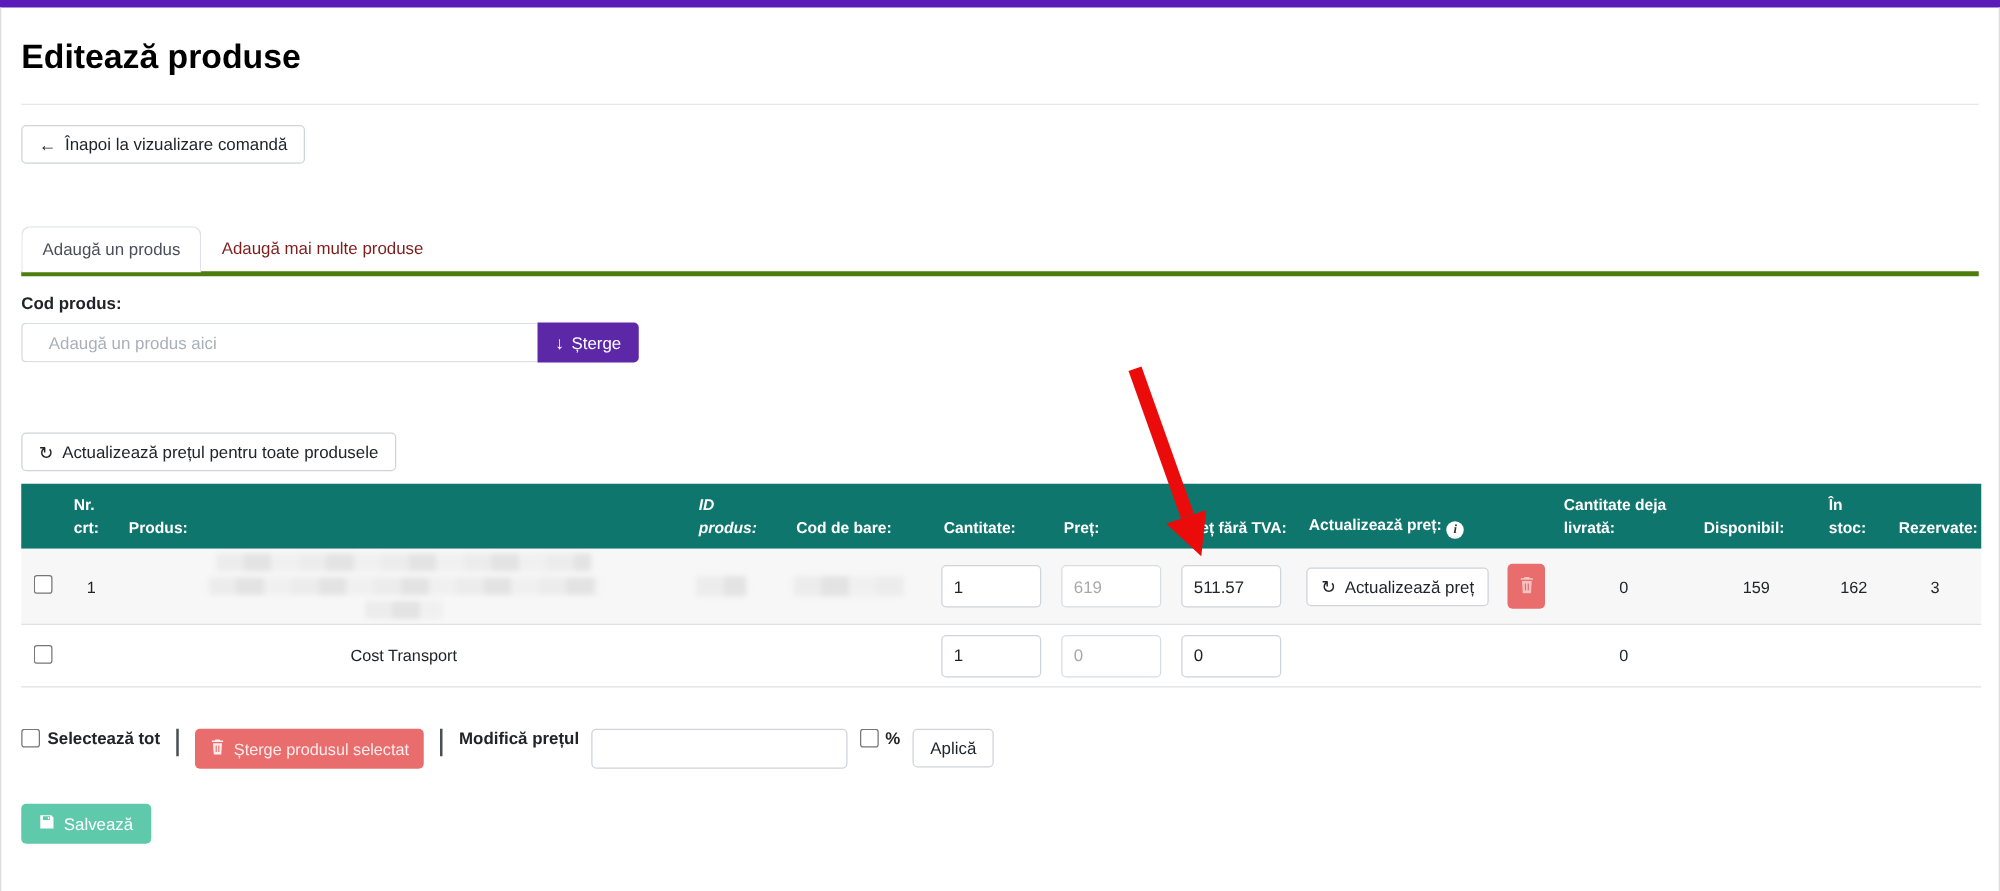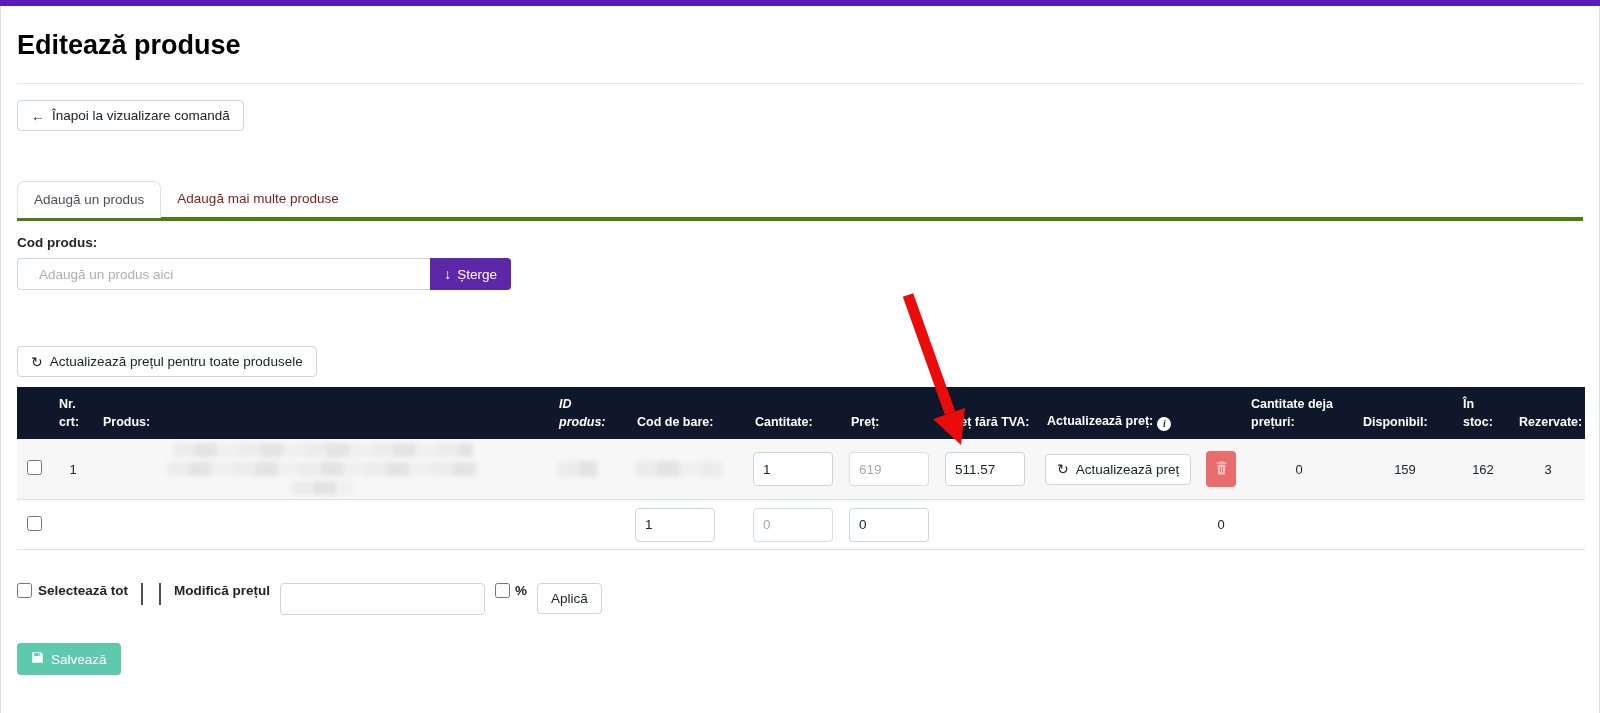--- a/index.html
+++ b/index.html
@@ -22,21 +22,21 @@
   .input-group { display:flex; margin-top:8px; width:494px; }
   .input-group input { flex:1; height:32px; border:1px solid #ced4da; border-right:none; border-radius:4px 0 0 4px; padding:0 21px; font-size:13.5px; font-family:inherit; color:#212529; }
   .input-group input::placeholder { color:#a9b0b8; }
   .btn-add { background:#5c28a8; color:#fff; border:none; border-radius:0 4px 4px 0; padding:0 14px; height:32px; font-size:13.5px; display:inline-flex; align-items:center; gap:6px; cursor:pointer; font-family:inherit; }
 
   .btn-update-all { margin-top:56px; }
 
   
   .table { margin-top:10px; width:1568px; }
   .trow { display:grid; grid-template-columns:34px 44px 456px 78px 118px 96px 96px 100px 160px 44px 112px 100px 56px 74px; }
-  .thead { background:#0f172a; color:#fff; align-items:end; min-height:51px; padding:6px 0; }
+  .thead { background:#0f766e; color:#fff; align-items:end; min-height:51px; padding:6px 0; }
   .th { font-size:12.5px; font-weight:600; padding:2px 8px; line-height:1.45; }
   .th .narrow { display:inline-block; max-width:50px;font-style:italic; }
   .info-dot { display:inline-flex; width:14px; height:14px; border-radius:50%; background:#fff; color:#2e2e2e; font-size:10px; font-weight:bold; font-style:italic; align-items:center; justify-content:center; vertical-align:-2px; margin-left:4px; font-family:"Liberation Serif", serif; }
 
   .tr { align-items:center; min-height:50px; border-bottom:1px solid #dee2e6; background:#fff; }
   .tr.alt { background:#f7f7f7; }
   .td { font-size:13px; padding:4px 6px; }
   .td.center { text-align:center; }
   .cell-input { width:80px; height:34px; border:1px solid #ced4da; border-radius:4px; padding:0 9px; font-size:13.5px; font-family:inherit; color:#212529; background:#fff; }
   .cell-input.muted { color:#a9a9a9; border-color:#d8dde2; }
@@ -102,21 +102,21 @@
         <div class="th">Nr. crt:</div>
         <div class="th">Produs:</div>
         <div class="th"><span class="narrow">ID produs:</span></div>
         <div class="th">Cod de bare:</div>
         <div class="th">Cantitate:</div>
         <div class="th">Preț:</div>
         <div class="th">Preț fără TVA:</div>
         <div class="th" style="grid-column:9 / 11;">
           <span>Actualizează preț:</span><span class="info-dot">i</span>
         </div>
-        <div class="th">Cantitate deja prețuri:</div>
+        <div class="th">Cantitate deja livrată:</div>
         <div class="th">Disponibil:</div>
         <div class="th">În stoc:</div>
         <div class="th">Rezervate:</div>
       </div>
 
       <div class="trow tr alt">
         <div class="td center"><input type="checkbox" class="check" style=""></div>
         <div class="td center">1</div>
         <div class="td">
           <div class="product-redact">
@@ -149,40 +149,47 @@
         </div>
         <div class="td center">0</div>
         <div class="td center">159</div>
         <div class="td center">162</div>
         <div class="td center">3</div>
       </div>
 
       <div class="trow tr">
         <div class="td center"><input type="checkbox" class="check" style=""></div>
         <div class="td"></div>
+        <div class="td center">Cost Transport</div>
         <div class="td"></div>
         <div class="td"></div>
         <div class="td"><input type="text" class="cell-input" value="1" style=""></div>
         <div class="td"><input type="text" class="cell-input muted" value="0" style=""></div>
         <div class="td"><input type="text" class="cell-input" value="0" style=""></div>
         <div class="td"></div>
         <div class="td"></div>
         <div class="td center">0</div>
         <div class="td"></div>
         <div class="td"></div>
         <div class="td"></div>
       </div>
     </div>
 
     <div class="bulk">
       <label class="bulk-label">
         <input type="checkbox" class="check" style="">
         <span>Selectează tot</span>
       </label>
       <div class="vsep"></div>
+      <button class="btn-danger">
+        <span><svg width="12" height="13" viewBox="0 0 16 17" fill="currentColor">
+              <path d="M5.7 0.5h4.6l0.6 1.3H14v1.6H2V1.8h3.1L5.7 0.5zM3.2 4.6h9.6l-0.8 11.9H4L3.2 4.6zM6 7v7h1.2V7H6zm2.8 0v7H10V7H8.8z"></path>
+            </svg></span>
+        <span>Șterge produsul selectat</span>
+      </button>
       <div class="vsep"></div>
       <span class="bulk-label">Modifică prețul</span>
       <input type="text" class="modify-input" style="">
       <label class="pct-wrap">
         <input type="checkbox" class="check" style="">
         <span>%</span>
       </label>
       <button class="btn btn-apply">
         <span>Aplică</span>
       </button>

